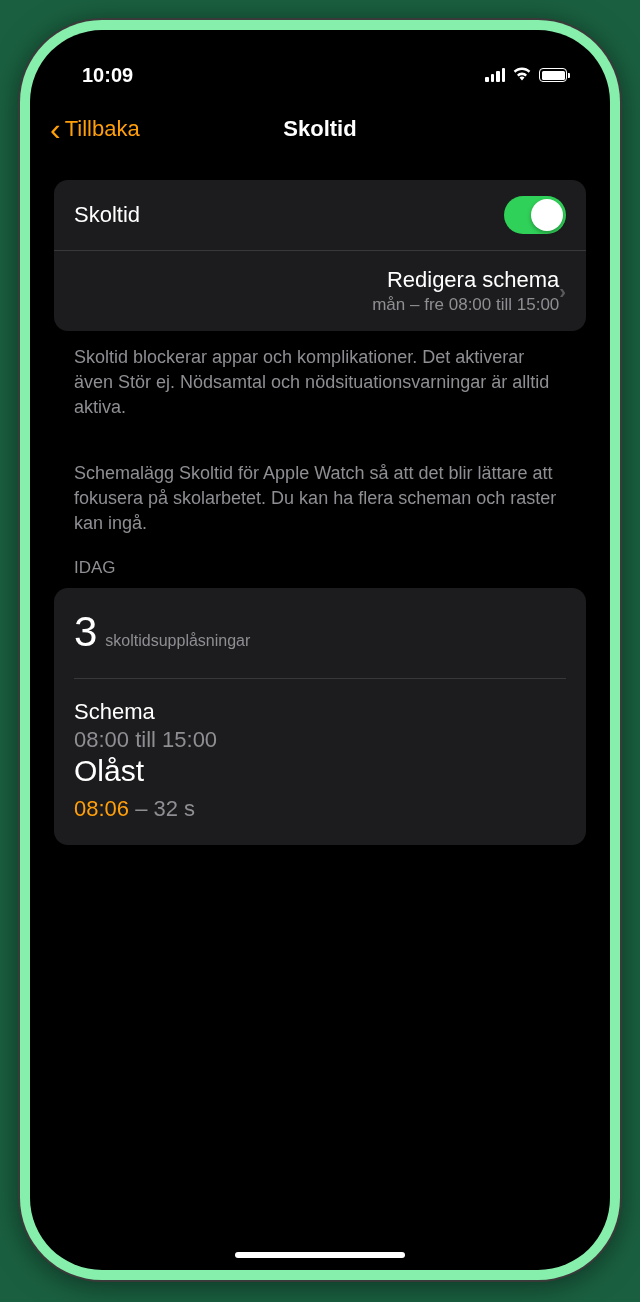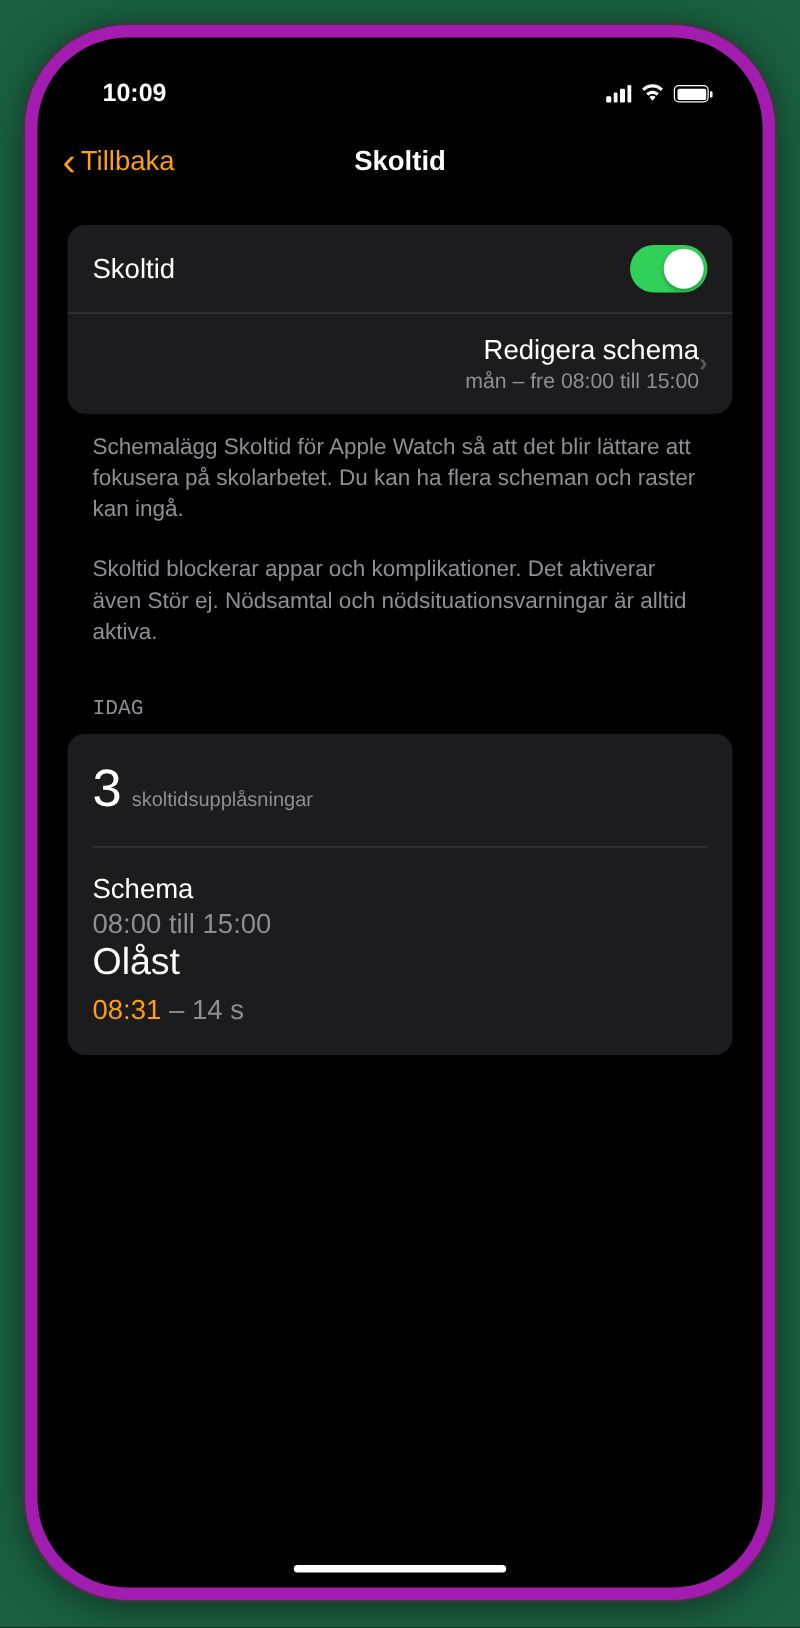--- a/index.html
+++ b/index.html
@@ -15,21 +15,21 @@
       justify-content: center;
       align-items: flex-start;
       min-height: 1302px;
       font-family: -apple-system, BlinkMacSystemFont, 'Segoe UI', Helvetica, Arial, sans-serif;
       padding: 20px 0;
     }
     
     .phone-frame {
       width: 600px;
       height: 1260px;
-      background: #a21caf;
+      background: #86efac;
       border-radius: 82px;
       padding: 10px;
       position: relative;
       box-shadow: 0 0 0 2px #3a3a3a, 0 4px 30px rgba(0,0,0,0.5);
     }
     
     .phone-screen {
       width: 100%;
       height: 100%;
       background: #000;
@@ -226,21 +226,20 @@
     
     .description-text.mb-large {
       margin-bottom: 40px;
     }
     
     .section-header {
       color: #8e8e93;
       font-size: 17px;
       padding: 0 20px 10px;
       text-transform: uppercase;
-      font-family: Liberation Mono, monospace;
     }
     
     .unlock-card {
       background: #1c1c1e;
       border-radius: 14px;
       padding: 20px;
     }
     
     .unlock-count-row {
       display: flex;
@@ -353,38 +352,38 @@
         </div>
         <div class="settings-row">
           <div class="row-text">
             <div class="settings-label">Redigera schema</div>
             <div class="settings-sublabel">mån – fre 08:00 till 15:00</div>
           </div>
           <div class="chevron-right">›</div>
         </div>
       </div>
 
+      <div class="description-text mb-large">Skoltid blockerar appar och komplikationer. Det aktiverar även Stör ej. Nödsamtal och nödsituationsvarningar är alltid aktiva.</div>
       <div class="description-text">Schemalägg Skoltid för Apple Watch så att det blir lättare att fokusera på skolarbetet. Du kan ha flera scheman och raster kan ingå.</div>
-      <div class="description-text mb-large">Skoltid blockerar appar och komplikationer. Det aktiverar även Stör ej. Nödsamtal och nödsituationsvarningar är alltid aktiva.</div>
 
       <div class="section-header">IDAG</div>
 
       <div class="unlock-card">
         <div class="unlock-count-row">
           <span class="unlock-count">3</span>
           <span class="unlock-count-label">skoltidsupplåsningar</span>
         </div>
 
         <div class="schedule-title">Schema</div>
         <div class="schedule-time">08:00 till 15:00</div>
 
         <div class="unlocked-title">Olåst</div>
 
         <div class="unlock-entry">
-          <span class="unlock-time">08:31</span><span class="unlock-duration"> – 14 s</span>
+          <span class="unlock-time">08:06</span><span class="unlock-duration"> – 32 s</span>
         </div>
       </div>
 
     </div>
 
     <div class="home-indicator"></div>
   </div>
 </div>
 
 </body></html>

